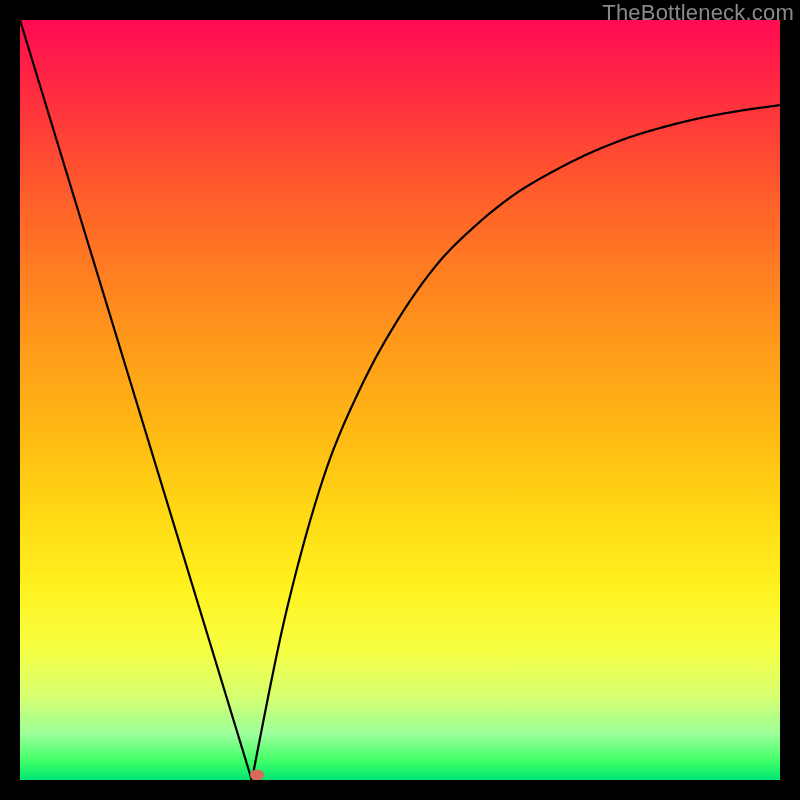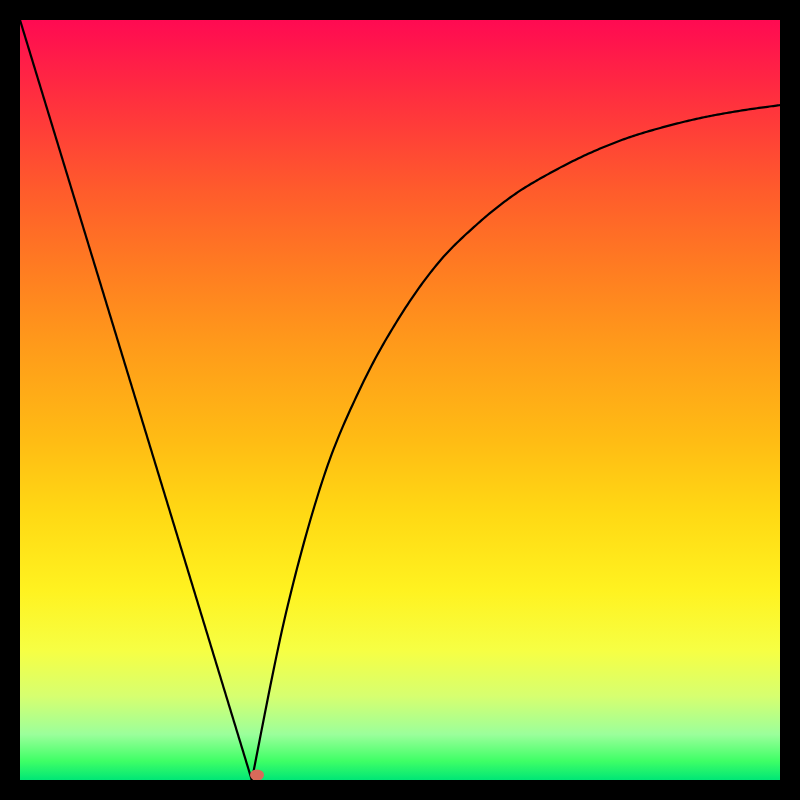--- a/index.html
+++ b/index.html
@@ -71,20 +71,21 @@
     height: 11px;
     background: #d86a5a;
     border-radius: 50%;
     transform: translate(-50%, -50%);
   }
 </style>
 </head>
 <body>
 
 <div class="chart-container">
+  <span class="watermark">TheBottleneck.com</span>
   <div class="plot-area">
     <div class="gradient-bg"></div>
     <svg class="curve" viewBox="0 0 760 760" preserveAspectRatio="none">
       <path id="curve-left" fill="none" stroke="#000" stroke-width="2.2" d="M0.00 0.00 L231.80 760.00"></path>
       <path id="curve-right" fill="none" stroke="#000" stroke-width="2.2" d="M231.80 760.00 L232.73 755.38 L233.82 749.91 L235.04 743.69 L236.39 736.77 L237.86 729.24 L239.43 721.17 L241.09 712.63 L242.84 703.70 L244.65 694.45 L246.53 684.95 L248.45 675.28 L250.40 665.52 L252.39 655.73 L254.38 645.99 L256.38 636.38 L258.37 626.97 L260.34 617.83 L262.27 609.04 L264.16 600.67 L266.00 592.80 L267.81 585.22 L269.65 577.68 L271.49 570.20 L273.36 562.76 L275.23 555.39 L277.12 548.09 L279.02 540.86 L280.93 533.70 L282.84 526.63 L284.76 519.65 L286.69 512.76 L288.62 505.98 L290.55 499.30 L292.48 492.73 L294.41 486.28 L296.34 479.96 L298.26 473.76 L300.18 467.70 L302.10 461.78 L304.00 456.00 L305.90 450.38 L307.80 444.93 L309.70 439.63 L311.60 434.48 L313.50 429.46 L315.40 424.57 L317.30 419.80 L319.20 415.14 L321.10 410.59 L323.00 406.13 L324.90 401.75 L326.80 397.45 L328.70 393.22 L330.60 389.05 L332.50 384.93 L334.40 380.85 L336.30 376.81 L338.20 372.79 L340.10 368.79 L342.00 364.80 L343.90 360.85 L345.80 356.97 L347.70 353.16 L349.60 349.42 L351.50 345.74 L353.40 342.13 L355.30 338.57 L357.20 335.07 L359.10 331.62 L361.00 328.23 L362.90 324.88 L364.80 321.57 L366.70 318.31 L368.60 315.08 L370.50 311.90 L372.40 308.74 L374.30 305.62 L376.20 302.52 L378.10 299.45 L380.00 296.40 L381.90 293.38 L383.80 290.40 L385.70 287.45 L387.60 284.54 L389.50 281.68 L391.40 278.84 L393.30 276.05 L395.20 273.30 L397.10 270.58 L399.00 267.90 L400.90 265.26 L402.80 262.66 L404.70 260.09 L406.60 257.56 L408.50 255.07 L410.40 252.62 L412.30 250.21 L414.20 247.84 L416.10 245.50 L418.00 243.20 L419.90 240.95 L421.80 238.75 L423.70 236.60 L425.60 234.51 L427.50 232.45 L429.40 230.44 L431.30 228.47 L433.20 226.54 L435.10 224.64 L437.00 222.77 L438.90 220.94 L440.80 219.12 L442.70 217.33 L444.60 215.56 L446.50 213.81 L448.40 212.07 L450.30 210.34 L452.20 208.62 L454.10 206.91 L456.00 205.20 L457.90 203.50 L459.80 201.82 L461.70 200.16 L463.60 198.51 L465.50 196.89 L467.40 195.28 L469.30 193.70 L471.20 192.13 L473.10 190.58 L475.00 189.05 L476.90 187.54 L478.80 186.05 L480.70 184.58 L482.60 183.12 L484.50 181.69 L486.40 180.27 L488.30 178.88 L490.20 177.50 L492.10 176.14 L494.00 174.80 L495.90 173.48 L497.80 172.20 L499.70 170.93 L501.60 169.69 L503.50 168.48 L505.40 167.28 L507.30 166.11 L509.20 164.95 L511.10 163.81 L513.00 162.69 L514.90 161.58 L516.80 160.48 L518.70 159.40 L520.60 158.32 L522.50 157.25 L524.40 156.20 L526.30 155.14 L528.20 154.09 L530.10 153.05 L532.00 152.00 L533.90 150.96 L535.80 149.93 L537.70 148.91 L539.60 147.90 L541.50 146.89 L543.40 145.90 L545.30 144.92 L547.20 143.94 L549.10 142.98 L551.00 142.02 L552.90 141.08 L554.80 140.14 L556.70 139.22 L558.60 138.30 L560.50 137.39 L562.40 136.50 L564.30 135.61 L566.20 134.73 L568.10 133.86 L570.00 133.00 L571.90 132.15 L573.80 131.31 L575.70 130.48 L577.60 129.66 L579.50 128.84 L581.40 128.04 L583.30 127.25 L585.20 126.46 L587.10 125.69 L589.00 124.93 L590.90 124.17 L592.80 123.42 L594.70 122.69 L596.60 121.96 L598.50 121.24 L600.40 120.54 L602.30 119.84 L604.20 119.15 L606.10 118.47 L608.00 117.80 L609.90 117.14 L611.80 116.50 L613.70 115.86 L615.60 115.24 L617.50 114.63 L619.40 114.03 L621.30 113.44 L623.20 112.86 L625.10 112.28 L627.00 111.72 L628.90 111.16 L630.80 110.61 L632.70 110.07 L634.60 109.53 L636.50 109.00 L638.40 108.47 L640.30 107.95 L642.20 107.43 L644.10 106.91 L646.00 106.40 L647.90 105.89 L649.80 105.39 L651.70 104.89 L653.60 104.39 L655.50 103.91 L657.40 103.42 L659.30 102.95 L661.20 102.48 L663.10 102.01 L665.00 101.55 L666.90 101.10 L668.80 100.65 L670.70 100.21 L672.60 99.78 L674.50 99.35 L676.40 98.92 L678.30 98.50 L680.20 98.09 L682.10 97.68 L684.00 97.28 L685.90 96.88 L687.80 96.50 L689.70 96.12 L691.60 95.74 L693.50 95.37 L695.40 95.01 L697.30 94.66 L699.20 94.31 L701.10 93.96 L703.00 93.62 L704.90 93.29 L706.80 92.96 L708.70 92.63 L710.60 92.31 L712.50 91.99 L714.40 91.67 L716.30 91.36 L718.20 91.05 L720.10 90.74 L722.00 90.44 L723.95 90.13 L725.97 89.82 L728.06 89.51 L730.21 89.19 L732.39 88.88 L734.60 88.56 L736.81 88.25 L739.02 87.95 L741.22 87.65 L743.38 87.35 L745.49 87.07 L747.54 86.79 L749.51 86.53 L751.39 86.28 L753.17 86.04 L754.83 85.82 L756.36 85.62 L757.74 85.43 L758.96 85.26 L760.00 85.12"></path>
     </svg>
     <div id="marker" class="marker" style="left: 237.12px; top: 755.44px; background: rgb(216, 106, 90);"></div>
   </div>
 </div>
 

